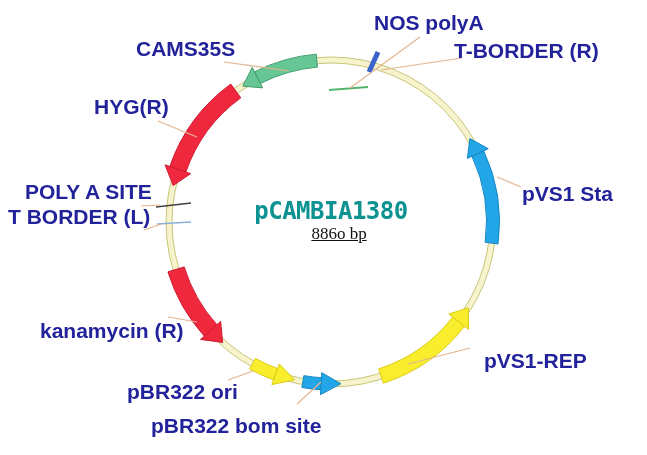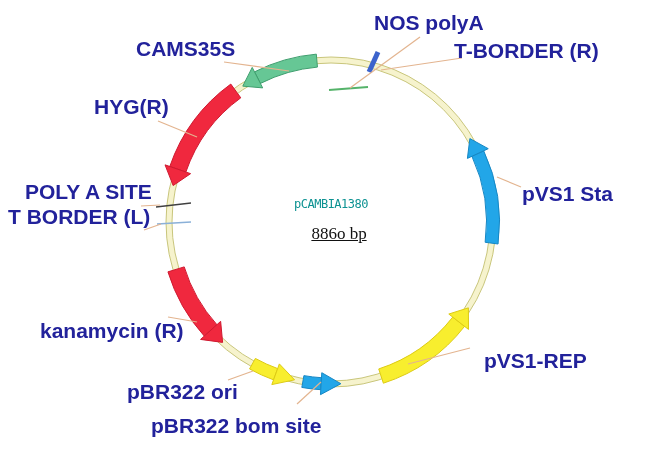--- a/index.html
+++ b/index.html
@@ -18,22 +18,22 @@
     font-size:21px;
     color:#22229b;
     white-space:nowrap;
     line-height:1;
   }
   .center-title{
     position:absolute;
     left:331px;top:197px;
     transform:translateX(-50%);
     font-family:"DejaVu Sans Mono", monospace;
-    font-weight:normal;
-    font-size:12px;
+    font-weight:bold;
+    font-size:24px;
     letter-spacing:-0.5px;
     color:#0d9292;
     white-space:nowrap;
   }
   .size-label{
     position:absolute;
     left:339px;top:224px;
     transform:translateX(-50%);
     font-family:"Liberation Serif", serif;
     font-size:17px;

